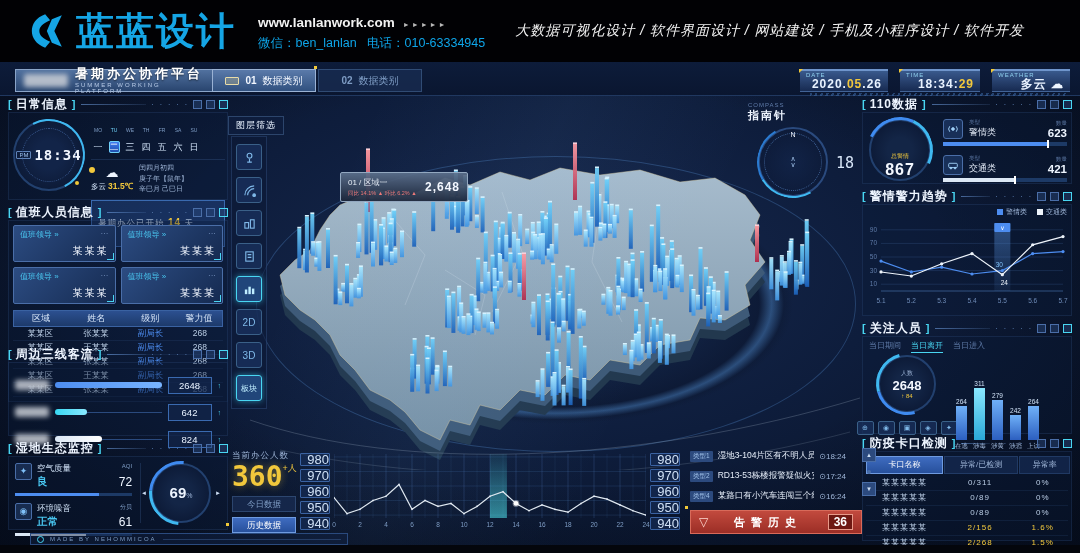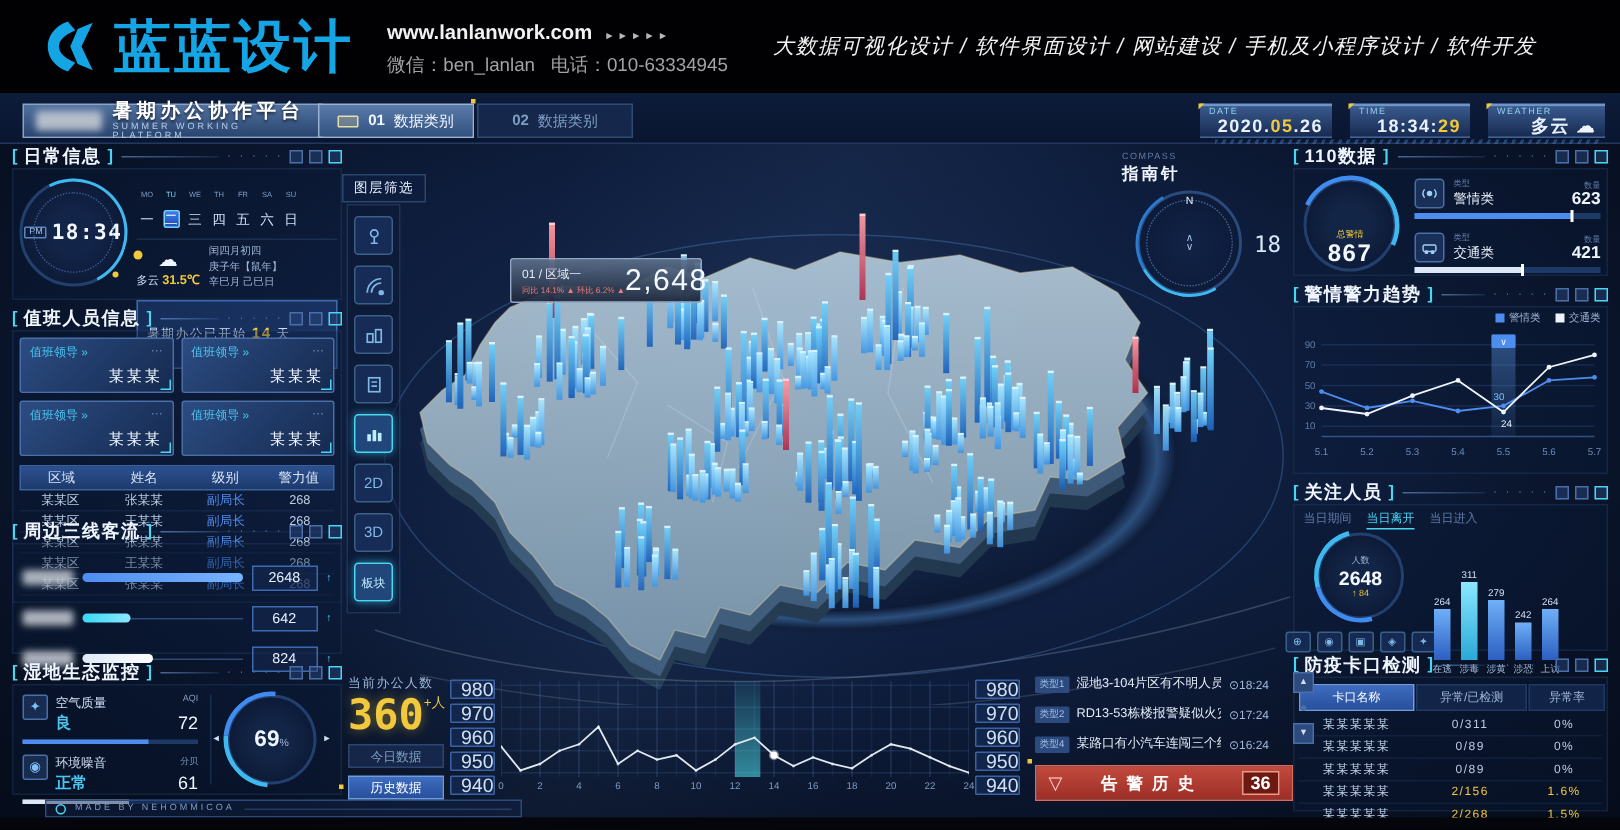--- a/index.html
+++ b/index.html
@@ -6,21 +6,21 @@
   body{width:1080px;height:553px;position:relative;overflow:hidden;
        font-family:"Liberation Sans",sans-serif;color:#dfe8f5;-webkit-font-smoothing:antialiased;}
   
   #site-header{position:absolute;left:0;top:0;width:1080px;height:62px;background:#010104;
     display:flex;align-items:center;padding:0 26px;box-sizing:border-box;}
   .logo-wrap{display:flex;align-items:center;gap:10px;}
   .brand{color:#15a5e5;font-size:38px;font-weight:bold;letter-spacing:2px;white-space:nowrap;}
   .hinfo{margin-left:22px;line-height:1.5;}
   .hinfo .site{color:#f2f2f2;font-size:13.5px;font-weight:bold;}
   .hinfo .arrows{color:#b8b8b8;font-size:7px;letter-spacing:2px;margin-left:8px;}
-  .hinfo .contact{color:#a3a3a3;font-size:12.5px;}
+  .hinfo .contact{color:#0ea5e9;font-size:12.5px;}
   .services{flex:1;text-align:center;color:#f2f2f2;font-size:14px;font-style:italic;letter-spacing:1px;padding:0 12px;}
   .collect{display:flex;align-items:center;gap:8px;color:#5f93c8;font-size:21px;font-weight:bold;font-style:italic;letter-spacing:2px;}
   
   #dash{position:absolute;left:0;top:62px;width:1080px;height:491px;
     background:radial-gradient(ellipse at 50% 42%,#17294f 0%,#0e1d3c 45%,#081021 100%);}
   #flare{position:absolute;inset:0;pointer-events:none;z-index:3;
     background:linear-gradient(115deg,transparent 30%,rgba(130,190,255,.05) 45%,transparent 60%);}
   #vignette{position:absolute;inset:0;pointer-events:none;z-index:3;
     background:radial-gradient(ellipse at 50% 45%,transparent 52%,rgba(3,8,20,.55) 100%);}
   #bottom-strip{position:absolute;left:0;top:483px;width:1080px;height:8px;background:#04060c;z-index:9;}
@@ -141,21 +141,21 @@
   
   #platform{position:absolute;left:248px;top:86px;width:616px;height:312px;border-radius:50%;z-index:1;
     background:radial-gradient(closest-side,rgba(40,80,140,.38),rgba(12,24,50,.72) 66%,rgba(95,165,235,.35) 70%,rgba(10,20,40,.25) 74%,transparent 77%);}
   #platform::after{content:"";position:absolute;inset:8px;border:1px solid rgba(90,150,220,.3);border-radius:50%;}
   #map-svg{position:absolute;left:240px;top:58px;z-index:2;}
   #map-tip{position:absolute;left:340px;top:110px;width:128px;height:30px;z-index:6;
     background:linear-gradient(180deg,rgba(92,112,140,.92),rgba(28,38,58,.94));border:1px solid #93a8c0;border-radius:2px;
     display:flex;align-items:center;justify-content:space-between;padding:2px 7px;box-sizing:border-box;}
   #map-tip .tname{font-size:8px;color:#e4ecf5;} 
   #map-tip .tsub{font-size:5.5px;color:#f07a7a;margin-top:2px;white-space:nowrap;}
-  #map-tip .tval{font-size:20px;font-weight:normal;color:#f4f8ff;letter-spacing:1px;}
+  #map-tip .tval{font-size:12px;font-weight:bold;color:#f4f8ff;letter-spacing:1px;}
   
   #office{position:absolute;left:232px;top:388px;width:66px;z-index:6;}
   #office .olab{font-size:8.5px;color:#9fb6d8;letter-spacing:1px;}
   #office .oval{font-family:"DejaVu Sans Mono",monospace;font-size:28px;font-weight:bold;color:#f2c83c;
     text-shadow:0 0 8px rgba(240,200,60,.45);line-height:1.05;}
   #office .ounit{font-size:9px;color:#f2c83c;vertical-align:top;}
   .obtn{display:block;width:62px;height:14px;font-size:8.5px;line-height:14px;text-align:center;margin-top:5px;cursor:pointer;}
   #btn-today{color:#7e9cc4;background:rgba(25,45,85,.7);border:1px solid rgba(90,130,180,.35);}
   #btn-history{color:#fff;background:linear-gradient(180deg,#3f6cc0,#27509c);border:1px solid #6f9be0;position:relative;}
   #btn-history::before{content:"";position:absolute;left:-7px;top:5px;width:3px;height:3px;background:#f0c838;}

